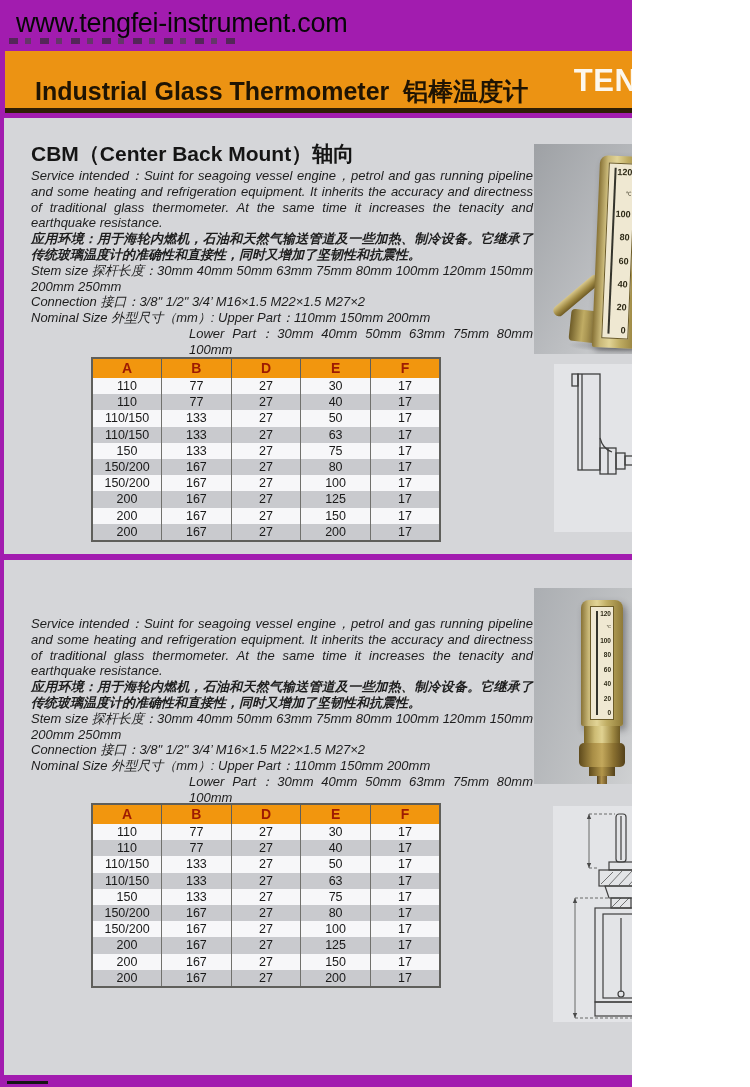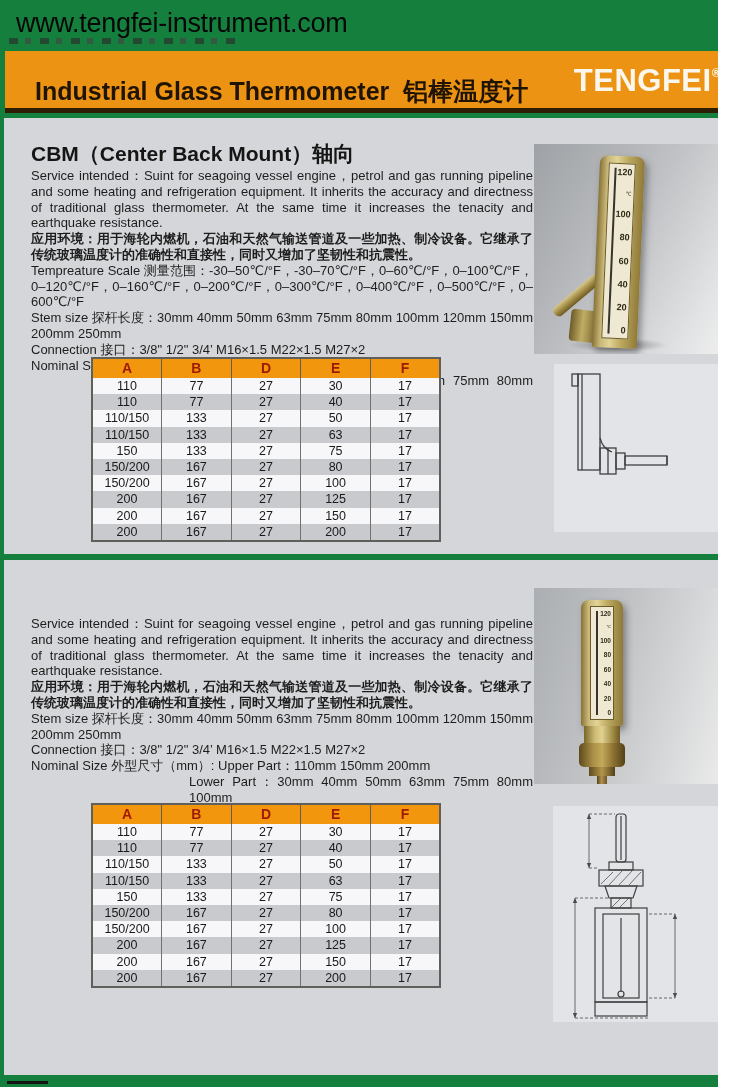--- a/index.html
+++ b/index.html
@@ -2,21 +2,21 @@
 <html style="--c-banner: #EC9313; --c-banner-border: #2E1D05; --c-panel: #D5D6D9; --c-th-bg: #F2960E; --c-th-text: #9E1B02; --c-row-alt: #C9CACE; --c-row: #F7F7F9;"><head>
 <meta charset="utf-8">
 <style>
   :root{
     --c-banner:#EC9313; --c-banner-border:#2E1D05; --c-panel:#D5D6D9;
     --c-th-bg:#F2960E; --c-th-text:#9E1B02; --c-row-alt:#C9CACE; --c-row:#F7F7F9;
   }
   *{margin:0;padding:0;box-sizing:border-box;}
   html,body{background:#fff;}
   body{font-family:"Liberation Sans","DejaVu Sans",sans-serif;}
-  #page{position:relative;width:718px;height:1087px;background:#15803d;overflow:hidden;}
+  #page{position:relative;width:632px;height:1087px;background:#a21caf;overflow:hidden;}
 
   .url-bar{position:absolute;left:16px;top:8px;font-size:27px;color:#070707;letter-spacing:-0.3px;}
   .artifact-line{position:absolute;left:9px;top:38px;width:228px;height:6px;opacity:.65;
     background:repeating-linear-gradient(90deg,#2b2b2b 0 9px,transparent 9px 16px,#444 16px 22px,transparent 22px 31px);}
 
   .banner{position:absolute;left:5px;top:51px;width:740px;height:62px;background:var(--c-banner);
     border-bottom:5px solid var(--c-banner-border);display:flex;align-items:flex-end;}
   .banner-title{margin-left:30px;font-size:25px;font-weight:bold;color:#1F1403;white-space:nowrap;}
   .banner-title .zh{margin-left:14px;}
   .brand{position:absolute;right:24px;top:12px;font-size:31px;font-weight:bold;color:#FCF7EC;letter-spacing:.5px;}
@@ -26,21 +26,21 @@
   .panel-1{top:118px;height:436px;}
   .panel-2{top:560px;height:515px;}
 
   .section-title{position:absolute;left:27px;font-size:21px;font-weight:bold;color:#151515;white-space:nowrap;}
   .panel-1 .section-title{top:22px;}
   .panel-2 .section-title{top:28px;}
 
   .text-col{position:absolute;left:27px;width:502px;font-size:13px;line-height:15.8px;color:#1d1d1d;}
   .panel-1 .text-col{top:50px;}
   .panel-2 .text-col{top:56px;}
-  .text-col p{text-align:justify;}
+  .text-col p{text-align:justify;font-style:italic;}
   .zh-bold{font-weight:bold;}
   .indent1{padding-left:158px;text-align:left;}
   .indent2{padding-left:213px;text-align:left;}
 
   table.spec-table{position:absolute;left:87px;width:350px;table-layout:fixed;border-collapse:collapse;
     border:2px solid #5F5F5B;text-align:center;}
   .panel-1 table.spec-table{top:239px;}
   .panel-2 table.spec-table{top:243px;}
   table.spec-table th{height:19px;background:var(--c-th-bg);color:var(--c-th-text);font-size:14px;
     font-weight:bold;border-left:1px solid #5F5F5B;line-height:19px;}
@@ -106,21 +106,20 @@
       <span>Industrial Glass Thermometer</span><span class="zh">铝棒温度计</span>
     </div>
     <div class="brand"><span>TENGFEI</span><sup>®</sup></div>
   </div>
 
   <div class="panel panel-1">
     <div class="section-title">CBM（Center Back Mount）轴向</div>
     <div class="text-col">
       <p>Service intended：Suint for seagoing vessel engine，petrol and gas running pipeline and some heating and refrigeration equipment. It inherits the accuracy and directness of traditional glass thermometer. At the same time it increases the tenacity and earthquake resistance.</p>
       <p class="zh-bold">应用环境：用于海轮内燃机，石油和天然气输送管道及一些加热、制冷设备。它继承了传统玻璃温度计的准确性和直接性，同时又增加了坚韧性和抗震性。</p>
-      <p>Tempreature Scale 测量范围：-30–50℃/°F，-30–70℃/°F，0–60℃/°F，0–100℃/°F，0–120℃/°F，0–160℃/°F，0–200℃/°F，0–300℃/°F，0–400℃/°F，0–500℃/°F，0–600℃/°F</p>
       <p>Stem size 探杆长度：30mm 40mm 50mm 63mm 75mm 80mm 100mm 120mm 150mm 200mm 250mm</p>
       <p>Connection 接口：3/8"  1/2"  3/4’  M16×1.5  M22×1.5  M27×2</p>
       <p>Nominal Size 外型尺寸（mm）: Upper Part：110mm 150mm 200mm</p>
       <p class="indent1">Lower Part：30mm 40mm 50mm 63mm 75mm 80mm 100mm</p>
       <p class="indent2">120mm 150mm 200mm 250mm</p>
     </div>
 
     <table class="spec-table">
         <thead>
           <tr>

